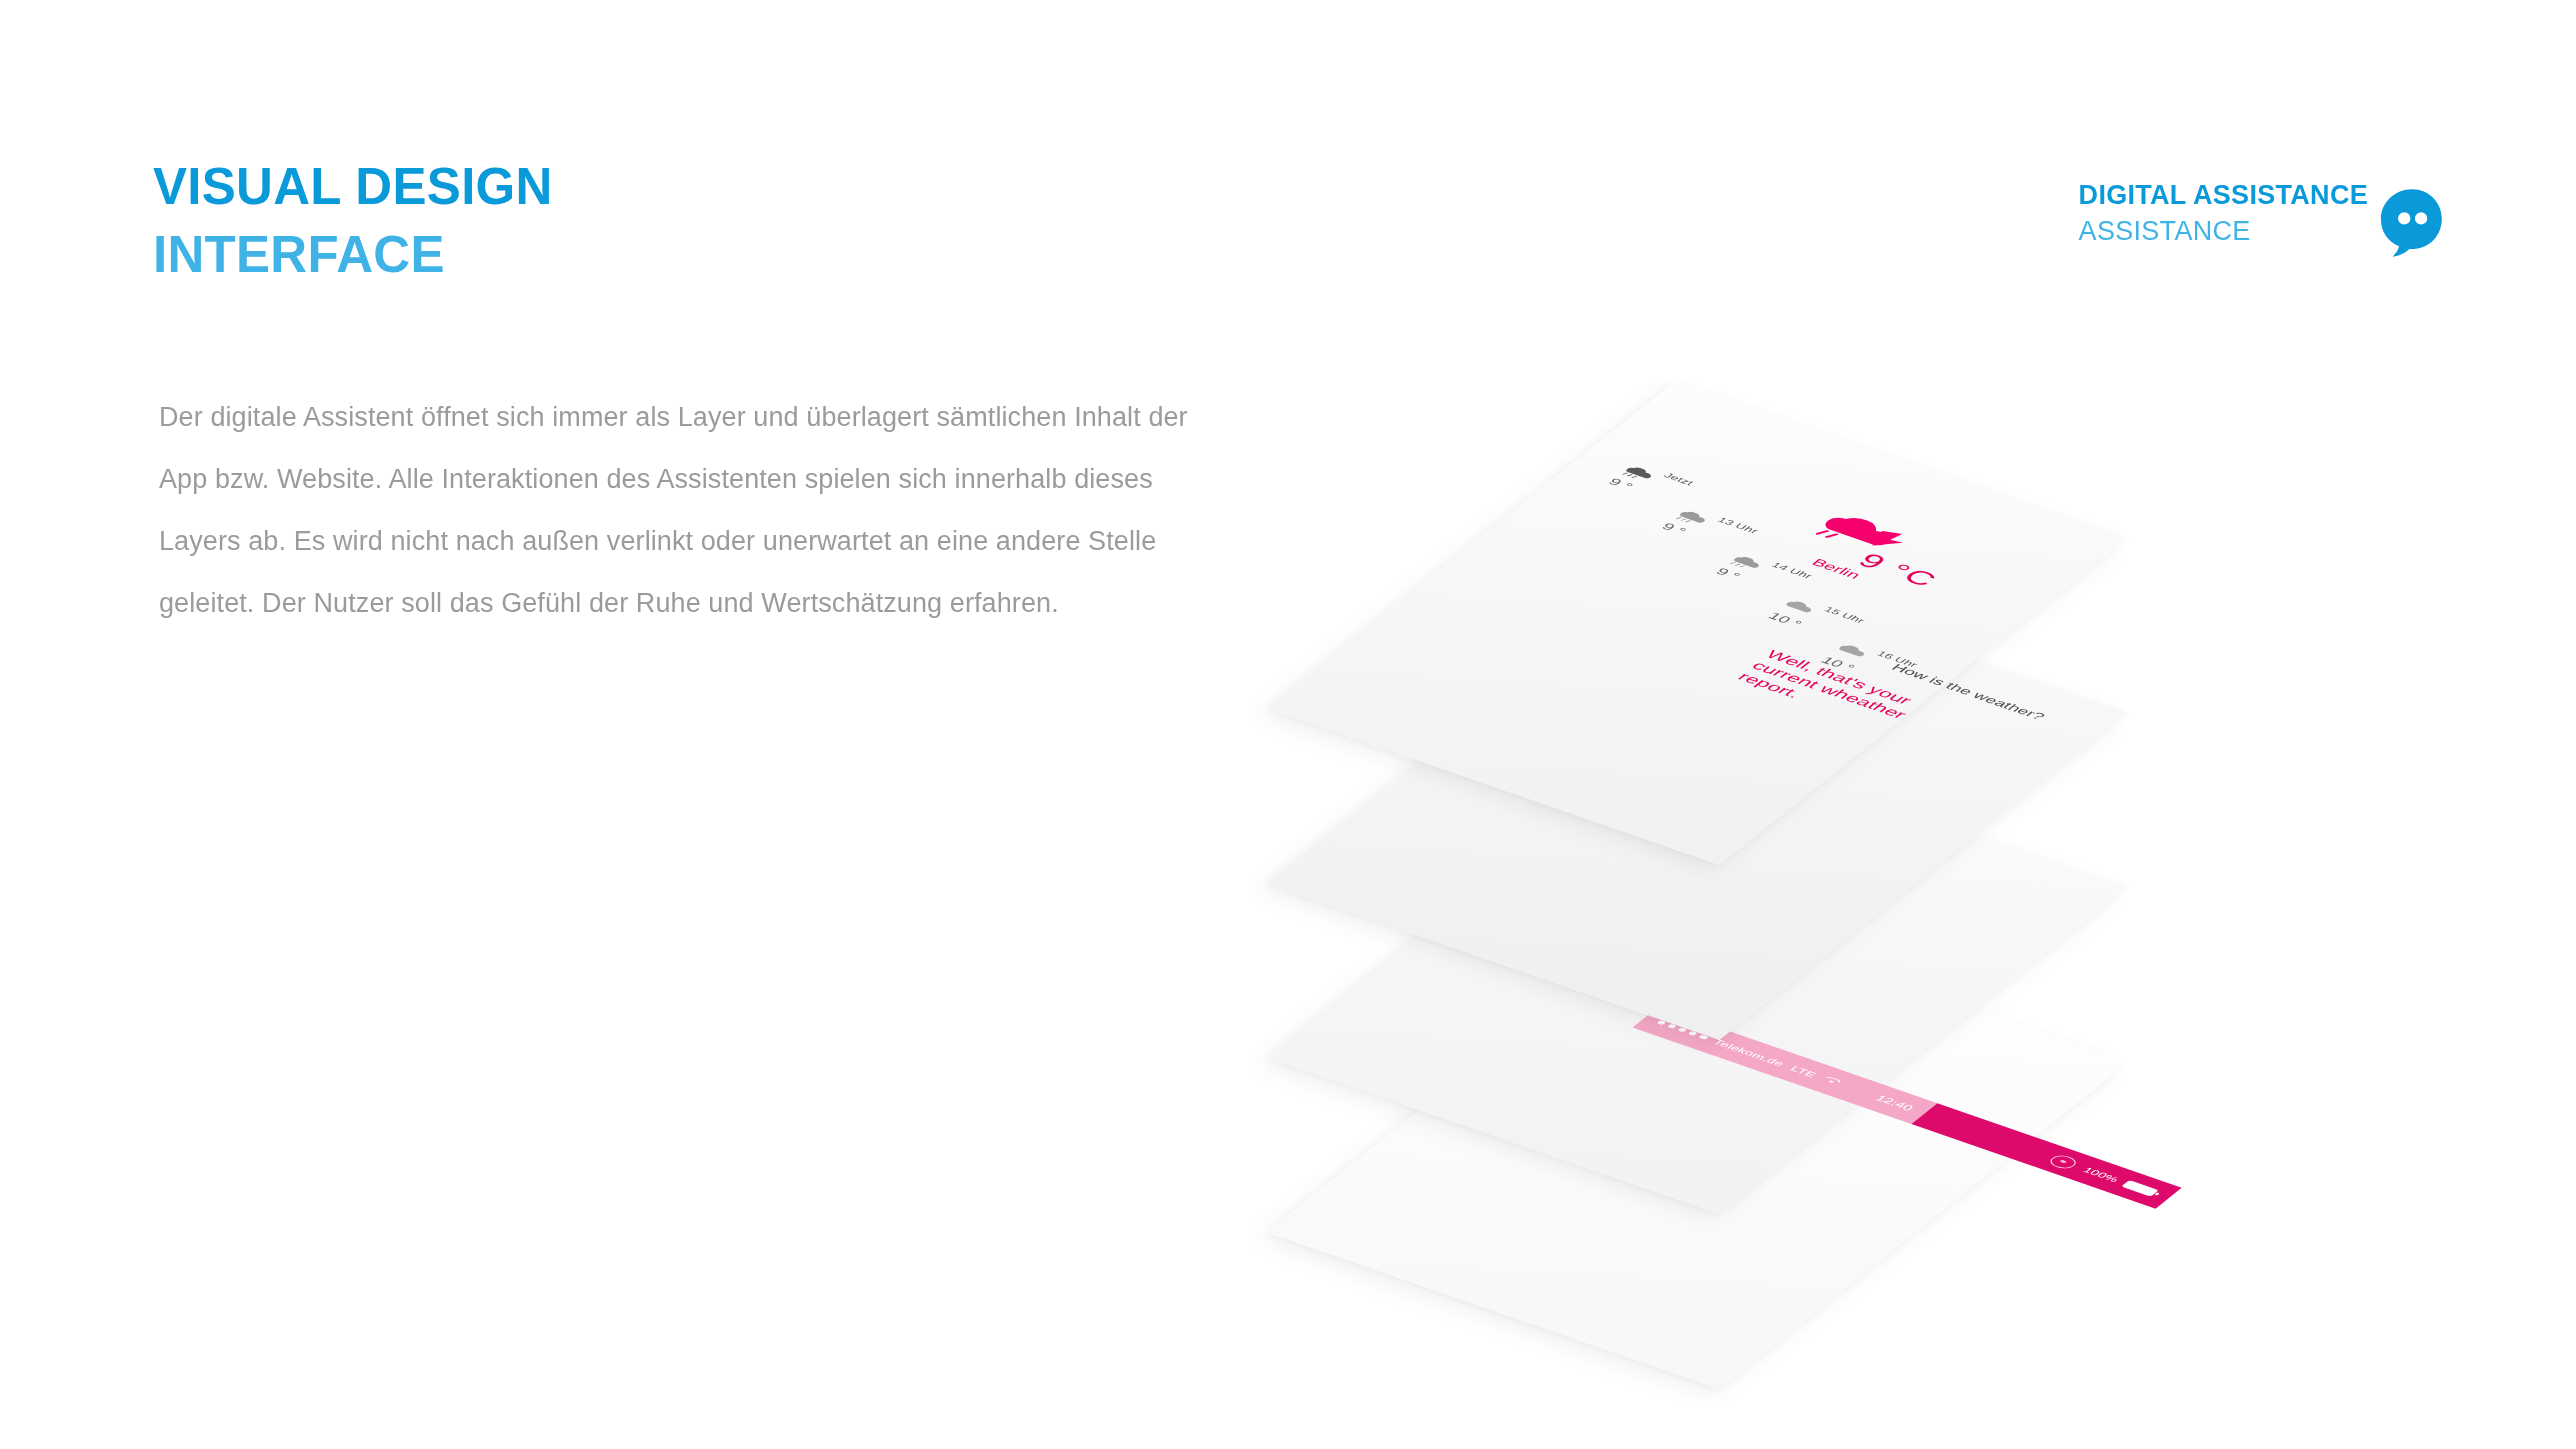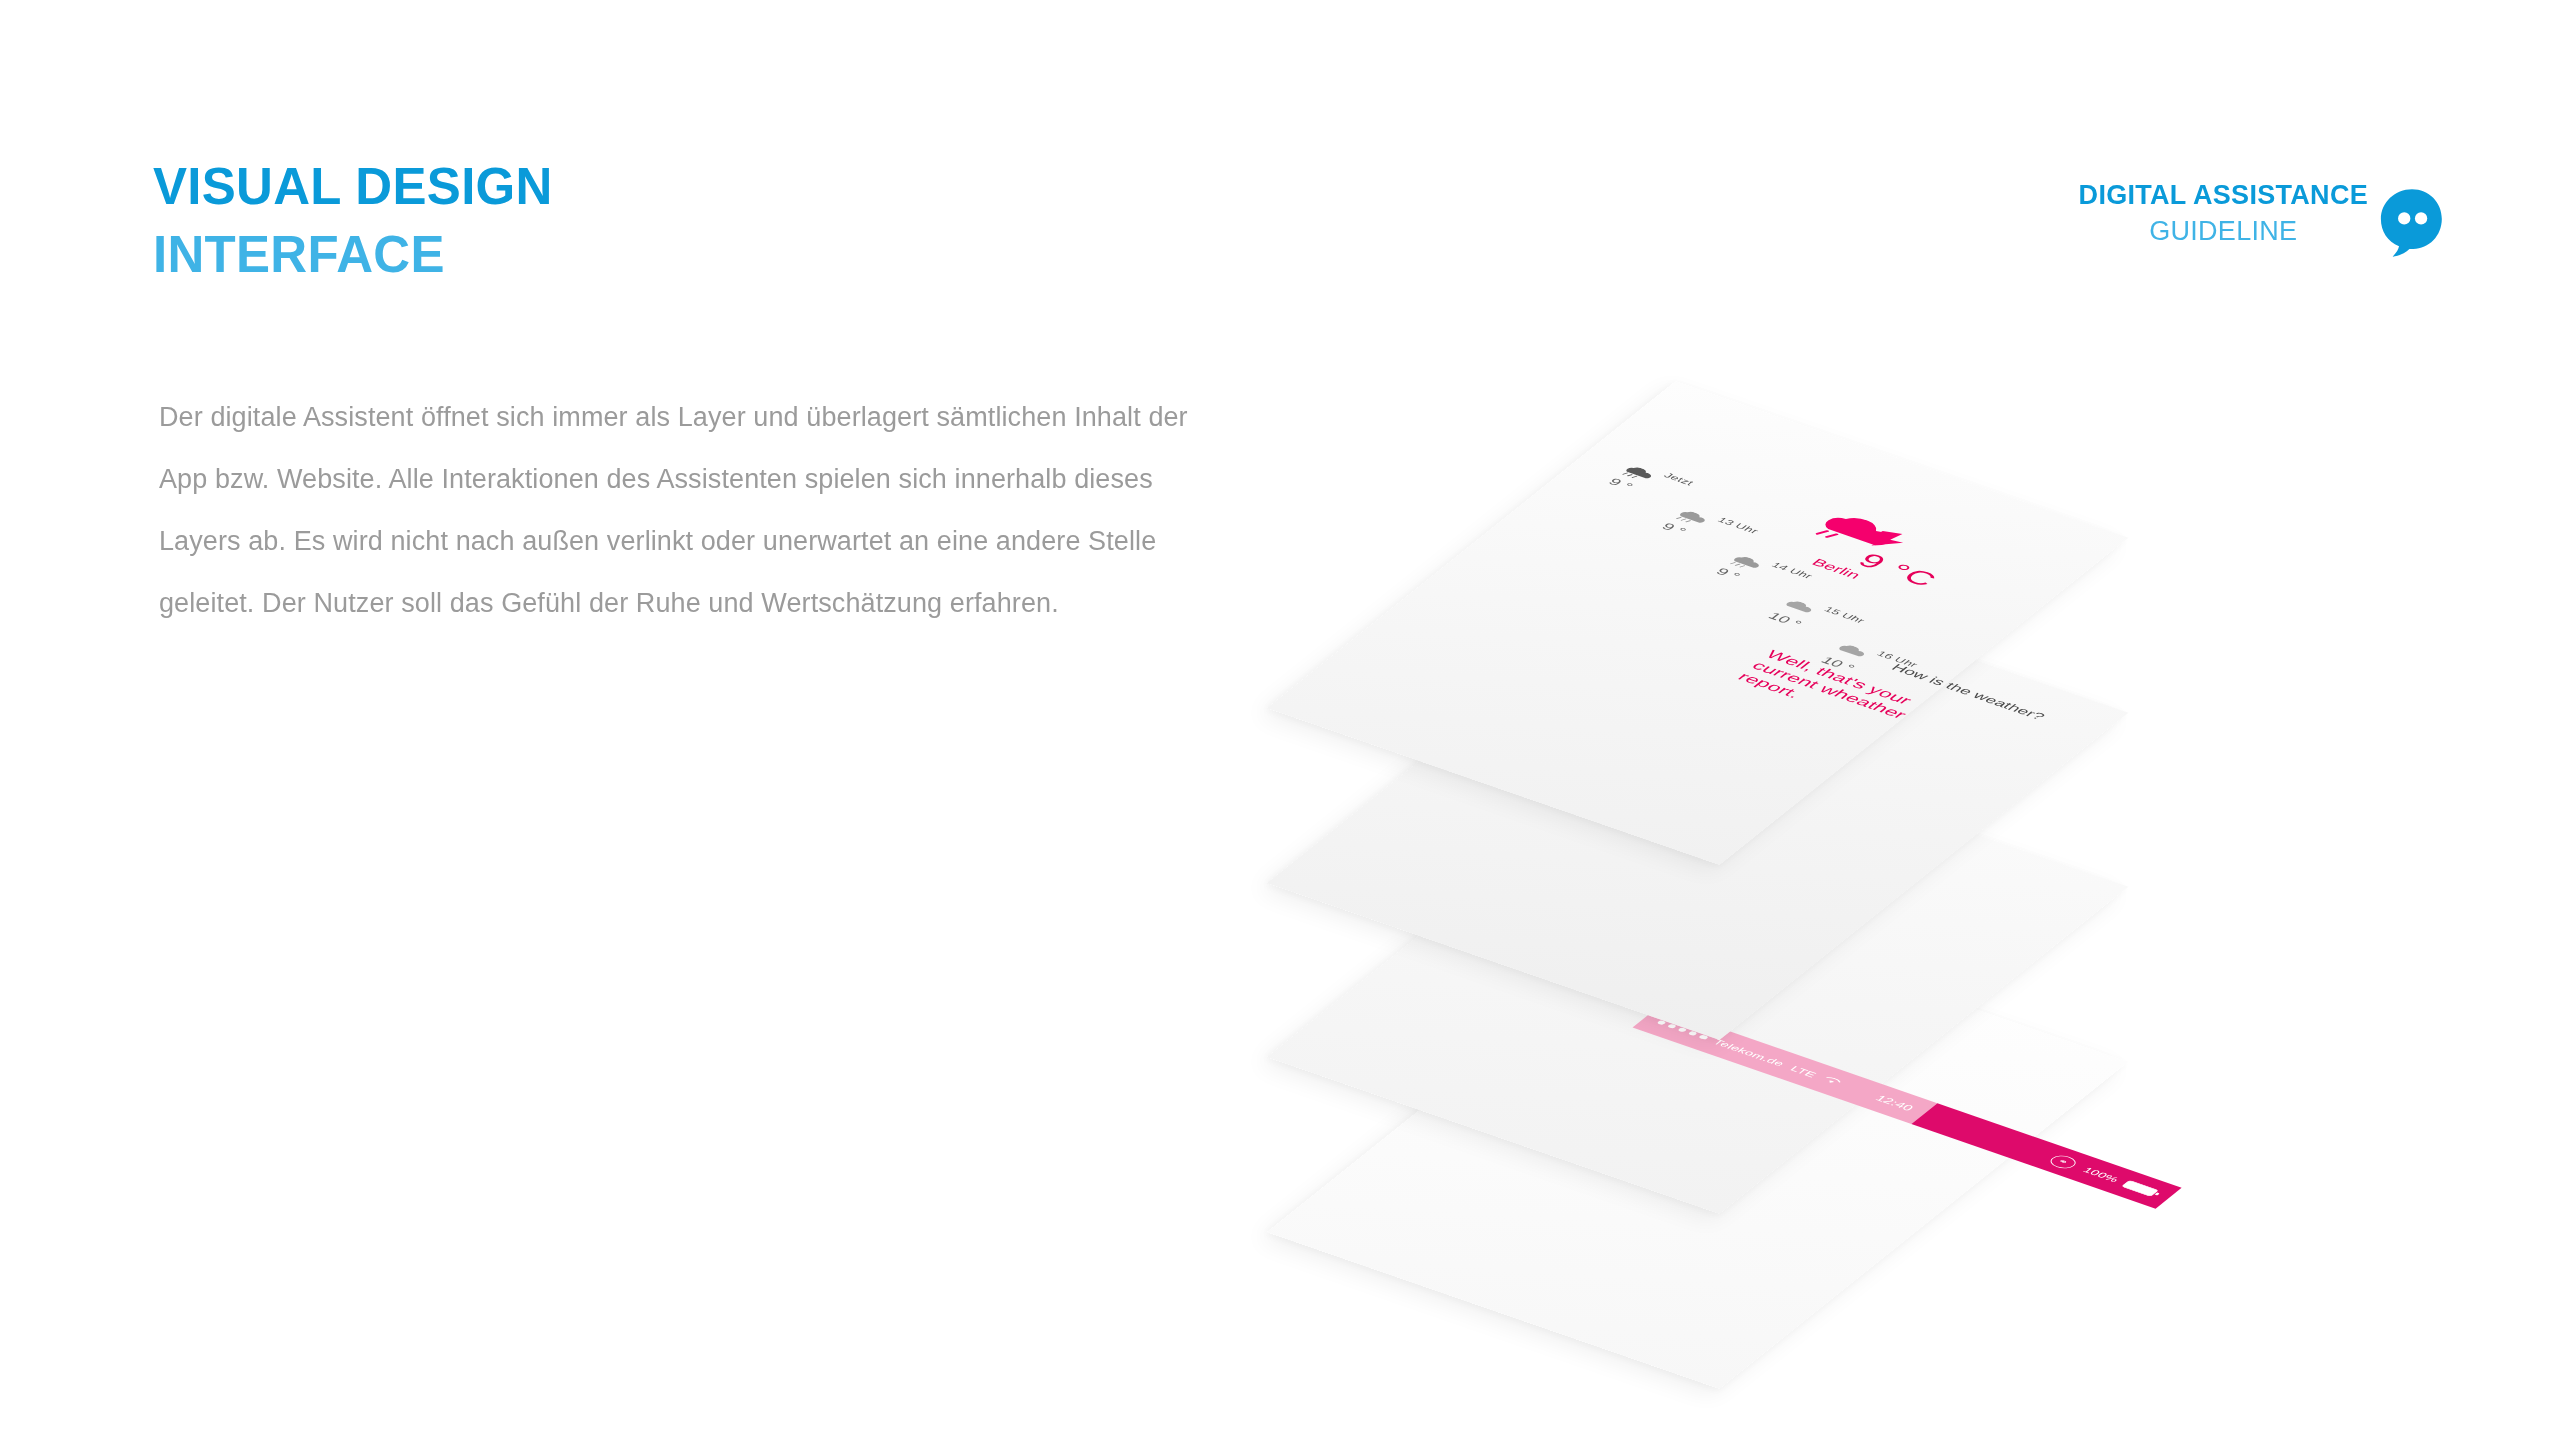--- a/index.html
+++ b/index.html
@@ -15,21 +15,21 @@
     overflow: hidden;
     font-family: "Liberation Sans", "DejaVu Sans", sans-serif;
     -webkit-font-smoothing: antialiased;
   }
 
   
   .brand {
     position: absolute;
     top: 182px;
     right: 208px;
-    text-align: center;
+    text-align: left;
     line-height: 1.0;
   }
   .brand-line1 {
     display: block;
     font-size: 27px;
     font-weight: bold;
     letter-spacing: 0.3px;
     color: #0A9AD9;
   }
   .brand-line2 {
@@ -280,21 +280,21 @@
 </head>
 <body>
 
 <div class="title-block">
   <h1 class="title-main">VISUAL DESIGN</h1>
   <h2 class="title-sub">INTERFACE</h2>
 </div>
 
 <div class="brand">
   <span class="brand-line1">DIGITAL ASSISTANCE</span>
-  <span class="brand-line2">GUIDELINE</span>
+  <span class="brand-line2">ASSISTANCE</span>
 </div>
 
 <div class="brand-logo">
   <svg class="bubble-svg" viewBox="0 0 100 108" xmlns="http://www.w3.org/2000/svg" aria-hidden="true">
     <path d="M50 2 C76 2 96 22 96 48 C96 74 76 94 52 94 L46 94 C40 100 30 105 20 106 C26 100 29 95 30 90 C12 83 2 67 2 48 C2 22 24 2 50 2 Z" fill="#0A9AD9"></path>
     <circle cx="38" cy="47" r="9.5" fill="#ffffff"></circle>
     <circle cx="64" cy="47" r="9.5" fill="#ffffff"></circle>
   </svg>
 </div>
 

